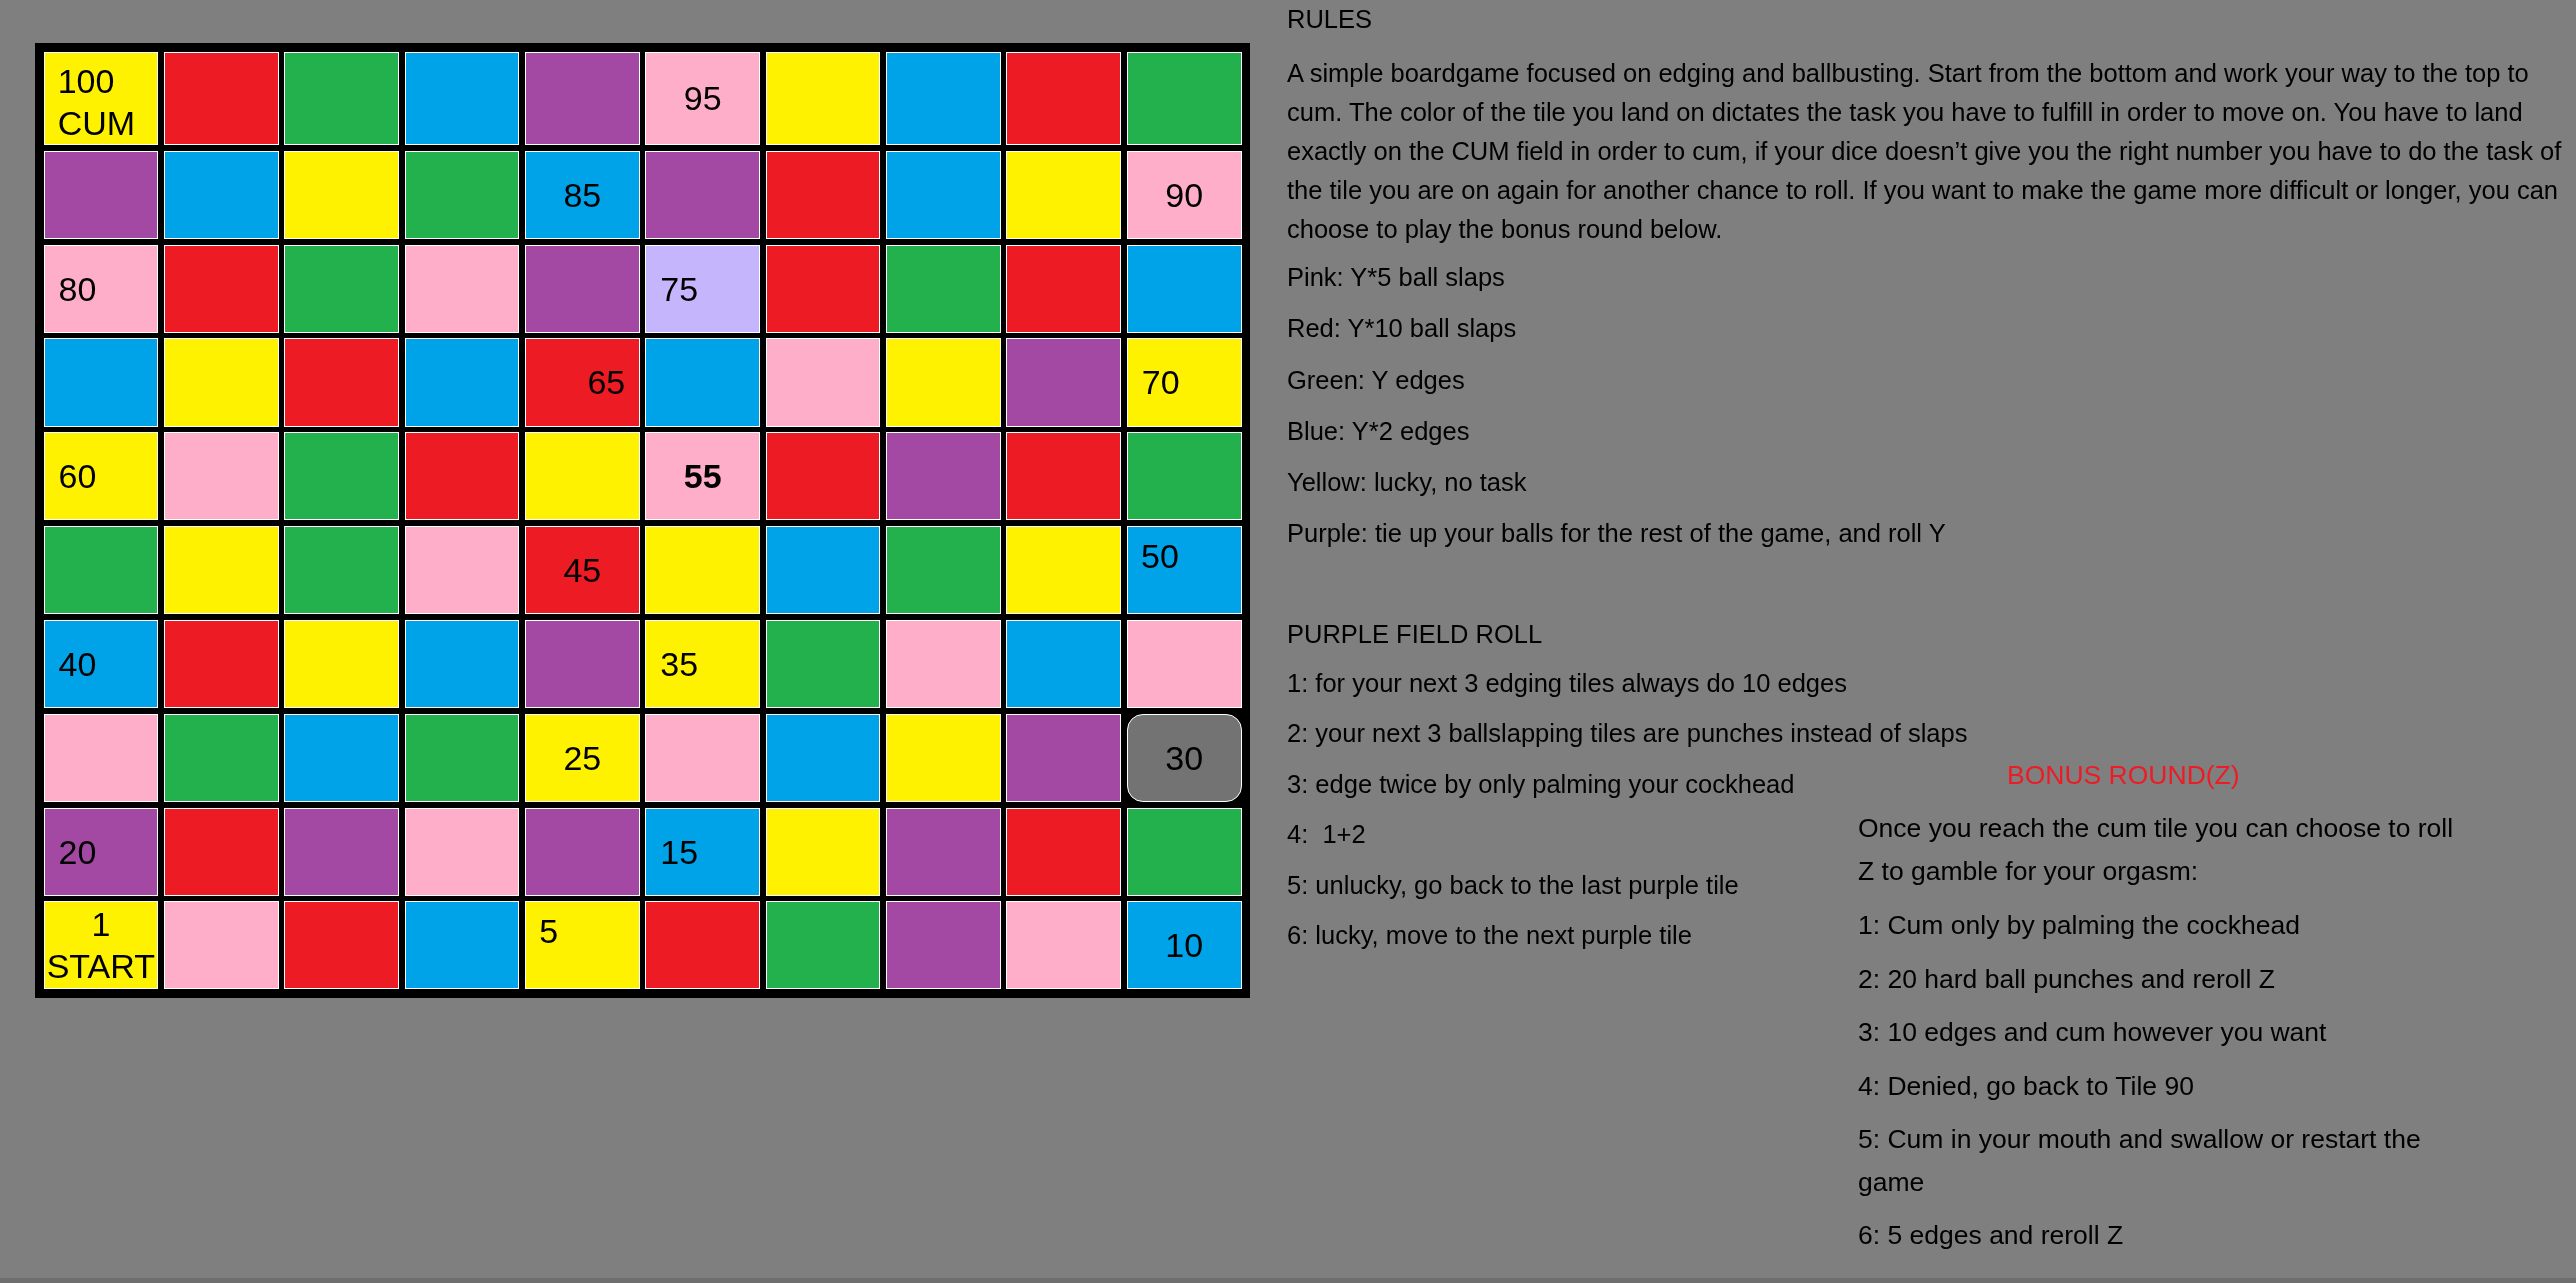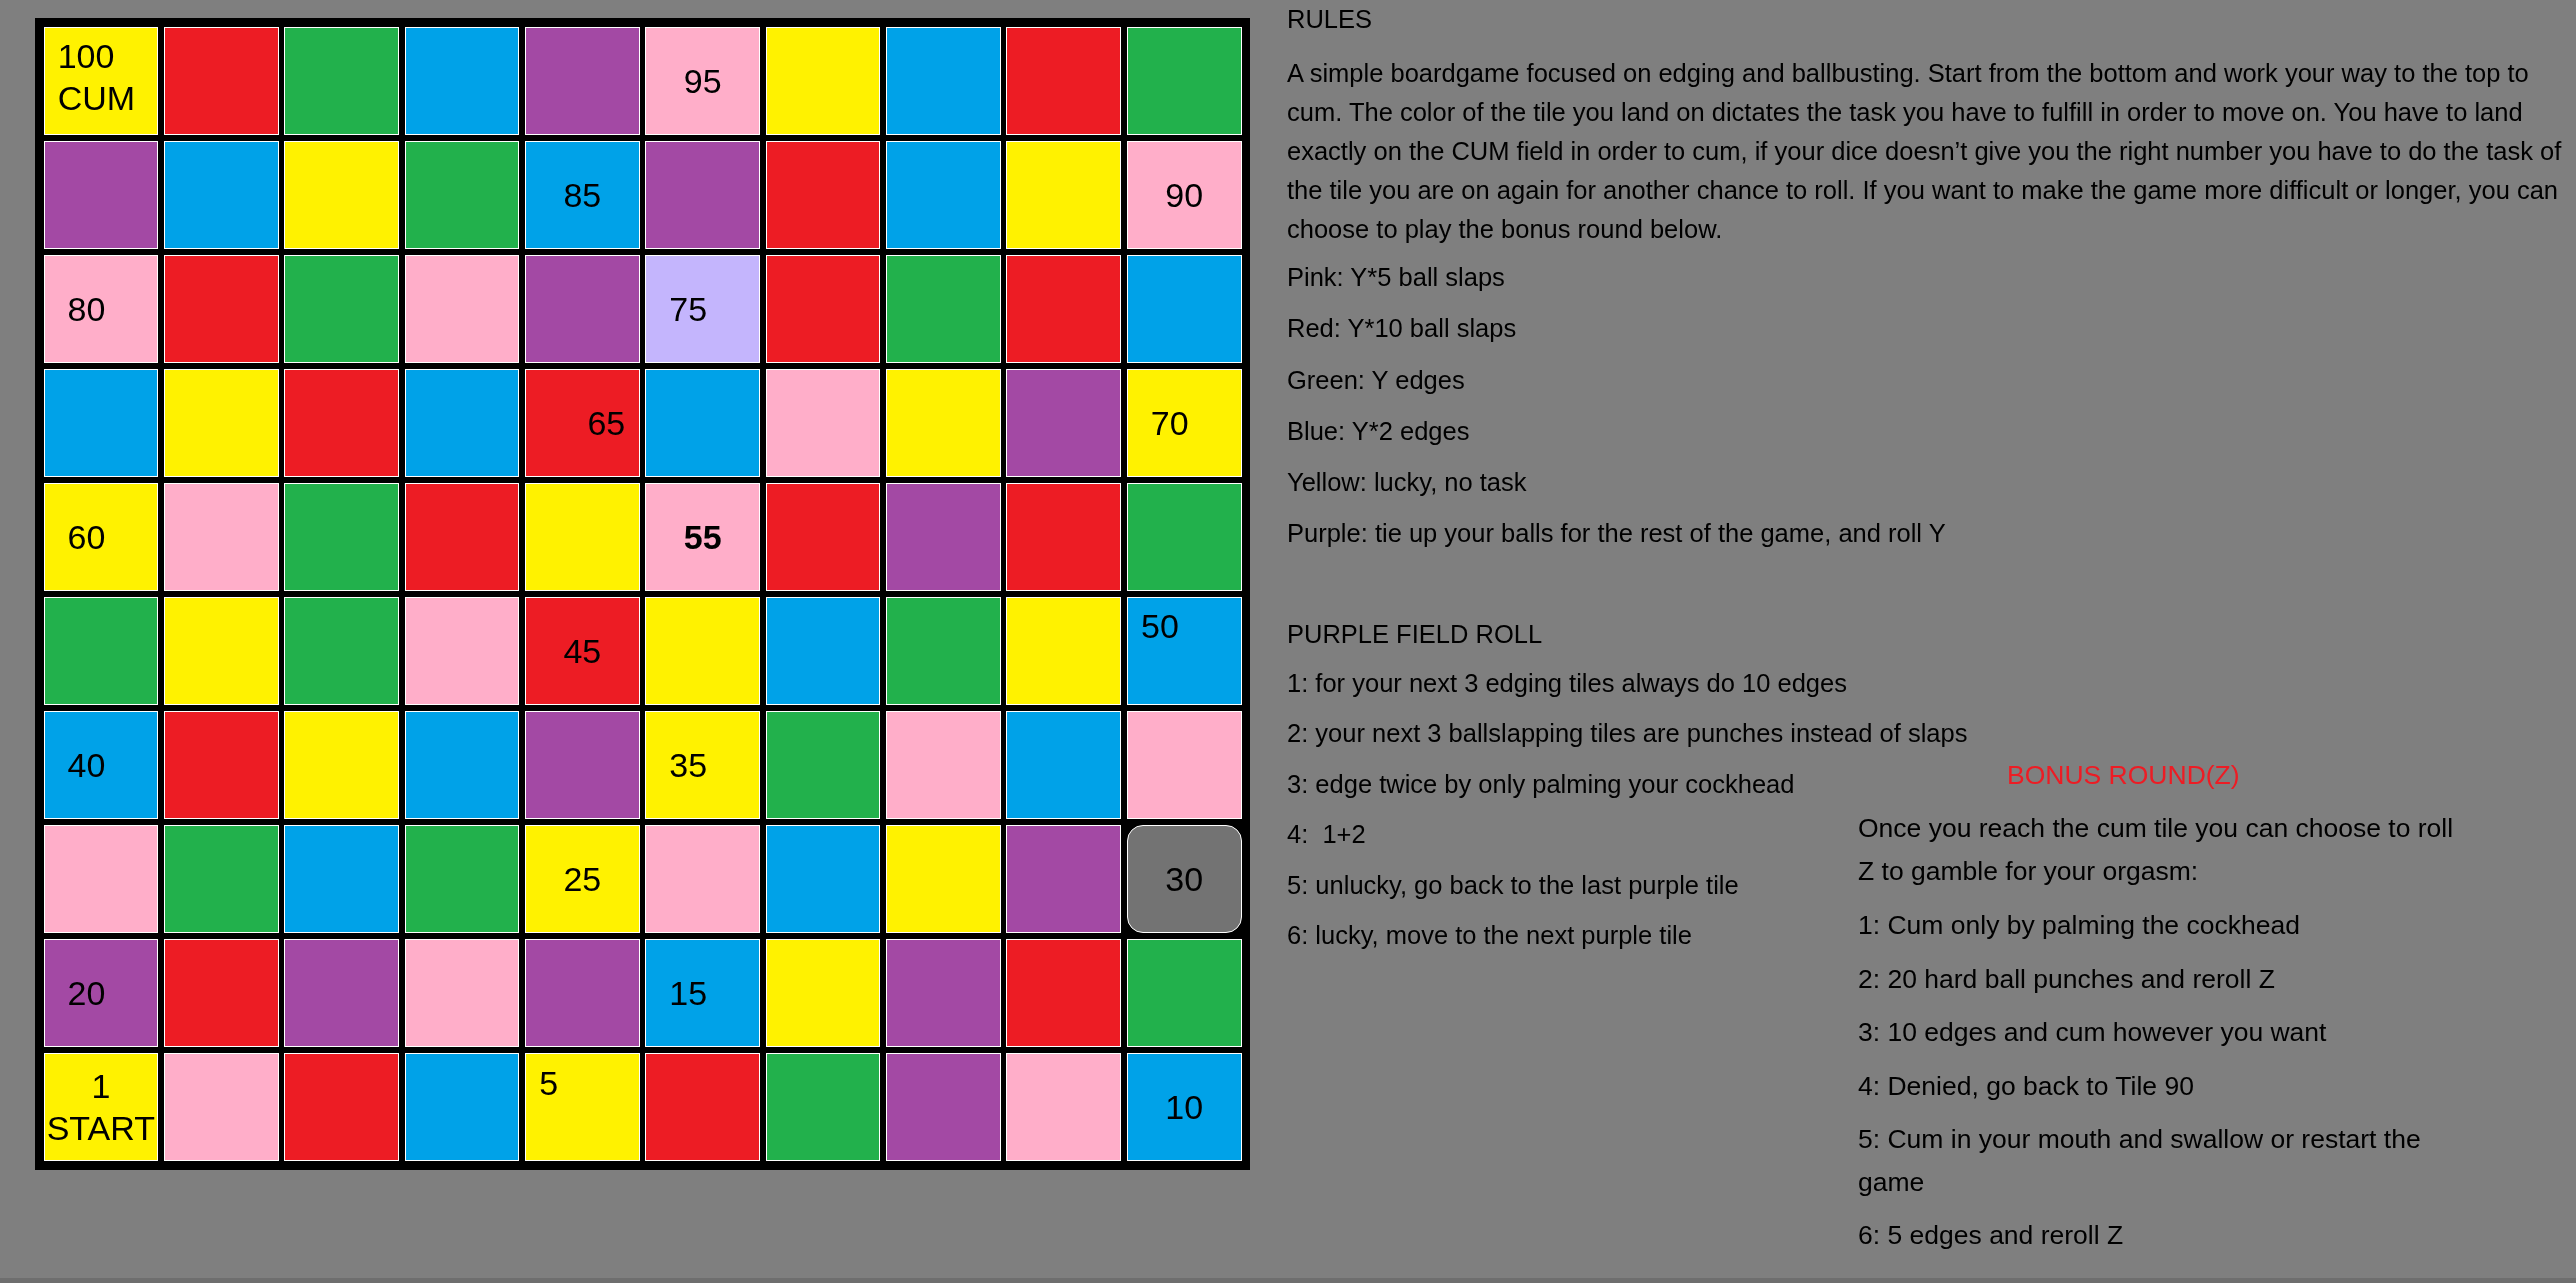--- a/index.html
+++ b/index.html
@@ -14,43 +14,43 @@
     color: #000;
   }
   .bottom-edge {
     position: absolute; left: 0; bottom: 0;
     width: 100%; height: 4.7px; background: #6e6e6e;
   }
 
   
   .board {
     position: absolute;
-    left: 35px; top: 18px;
-    width: 1215px; height: 1152px;
+    left: 35px; top: 43px;
+    width: 1215px; height: 955px;
     box-sizing: border-box;
     background: #000;
     padding: 8.5px;
     display: grid;
     grid-template-columns: repeat(10, 1fr);
     grid-template-rows: repeat(10, 1fr);
     gap: 5.7px;
   }
   .tile {
     box-sizing: border-box;
     border: 1.9px solid #fff;
     display: flex;
     flex-direction: column;
     align-items: center;
     justify-content: center;
     font-size: 34px;
     line-height: 42px;
     color: #000;
   }
   .tile.pos-tl { align-items: flex-start; justify-content: flex-start; padding: 7.6px 0 0 13.2px; }
-  .tile.pos-l  { align-items: flex-start; justify-content: center; padding-left: 23px; }
+  .tile.pos-l  { align-items: flex-start; justify-content: center; padding-left: 14px; }
 
   
   .rules-panel {
     position: absolute;
     left: 1280px; top: 0;
     width: 1290px; height: 1283px;
     font-size: 25.5px;
     margin-left: 7px;
   }
   .rules-title    { position: absolute; top: 0;    left: 0; margin: 0; font-size: 25.5px; font-weight: normal; line-height: 39px; }

